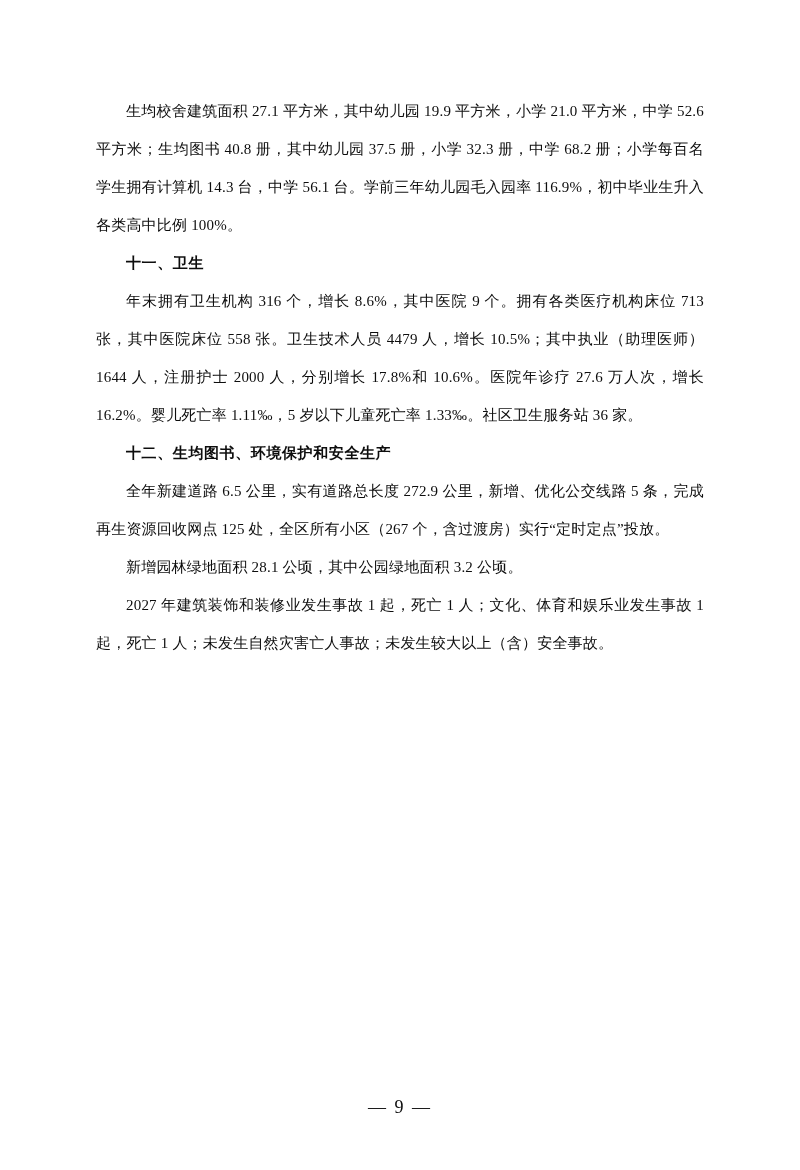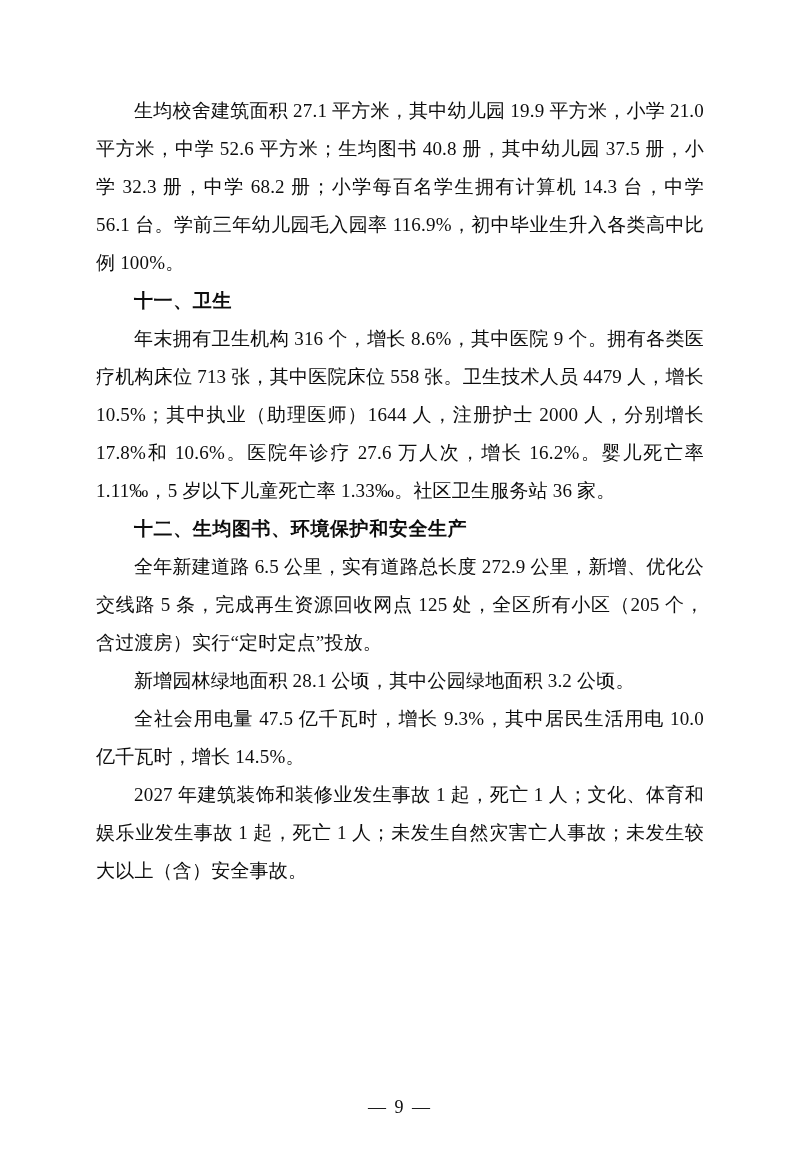--- a/index.html
+++ b/index.html
@@ -18,21 +18,21 @@
   .page {
     position: absolute;
     left: 0;
     top: 0;
     width: 800px;
     height: 1170px;
     box-sizing: border-box;
     padding: 92px 96px 0 96px;
   }
   .body-text {
-    font-size: 19px;
+    font-size: 15px;
     line-height: 38px;
     text-align: justify;
     text-justify: inter-ideograph;
     letter-spacing: 0.2px;
   }
   p {
     margin: 0;
   }
   p.indent {
     text-indent: 2em;
@@ -56,19 +56,18 @@
 </style>
 </head>
 <body>
 
 <div class="page">
   <div class="body-text">
     <p class="indent">生均校舍建筑面积 27.1 平方米，其中幼儿园 19.9 平方米，小学 21.0 平方米，中学 52.6 平方米；生均图书 40.8 册，其中幼儿园 37.5 册，小学 32.3 册，中学 68.2 册；小学每百名学生拥有计算机 14.3 台，中学 56.1 台。学前三年幼儿园毛入园率 116.9%，初中毕业生升入各类高中比例 100%。</p>
     <p class="heading">十一、卫生</p>
     <p class="indent">年末拥有卫生机构 316 个，增长 8.6%，其中医院 9 个。拥有各类医疗机构床位 713 张，其中医院床位 558 张。卫生技术人员 4479 人，增长 10.5%；其中执业（助理医师）1644 人，注册护士 2000 人，分别增长 17.8%和 10.6%。医院年诊疗 27.6 万人次，增长 16.2%。婴儿死亡率 1.11‰，5 岁以下儿童死亡率 1.33‰。社区卫生服务站 36 家。</p>
     <p class="heading">十二、生均图书、环境保护和安全生产</p>
-    <p class="indent">全年新建道路 6.5 公里，实有道路总长度 272.9 公里，新增、优化公交线路 5 条，完成再生资源回收网点 125 处，全区所有小区（205 个，含过渡房）实行“定时定点”投放。</p>
+    <p class="indent">全年新建道路 6.5 公里，实有道路总长度 272.9 公里，新增、优化公交线路 5 条，完成再生资源回收网点 125 处，全区所有小区（267 个，含过渡房）实行“定时定点”投放。</p>
     <p class="indent">新增园林绿地面积 28.1 公顷，其中公园绿地面积 3.2 公顷。</p>
-    <p class="indent">全社会用电量 47.5 亿千瓦时，增长 9.3%，其中居民生活用电 10.0 亿千瓦时，增长 14.5%。</p>
     <p class="indent">2027 年建筑装饰和装修业发生事故 1 起，死亡 1 人；文化、体育和娱乐业发生事故 1 起，死亡 1 人；未发生自然灾害亡人事故；未发生较大以上（含）安全事故。</p>
   </div>
   <div class="page-number">— 9 —</div>
 </div>
 
 </body></html>

